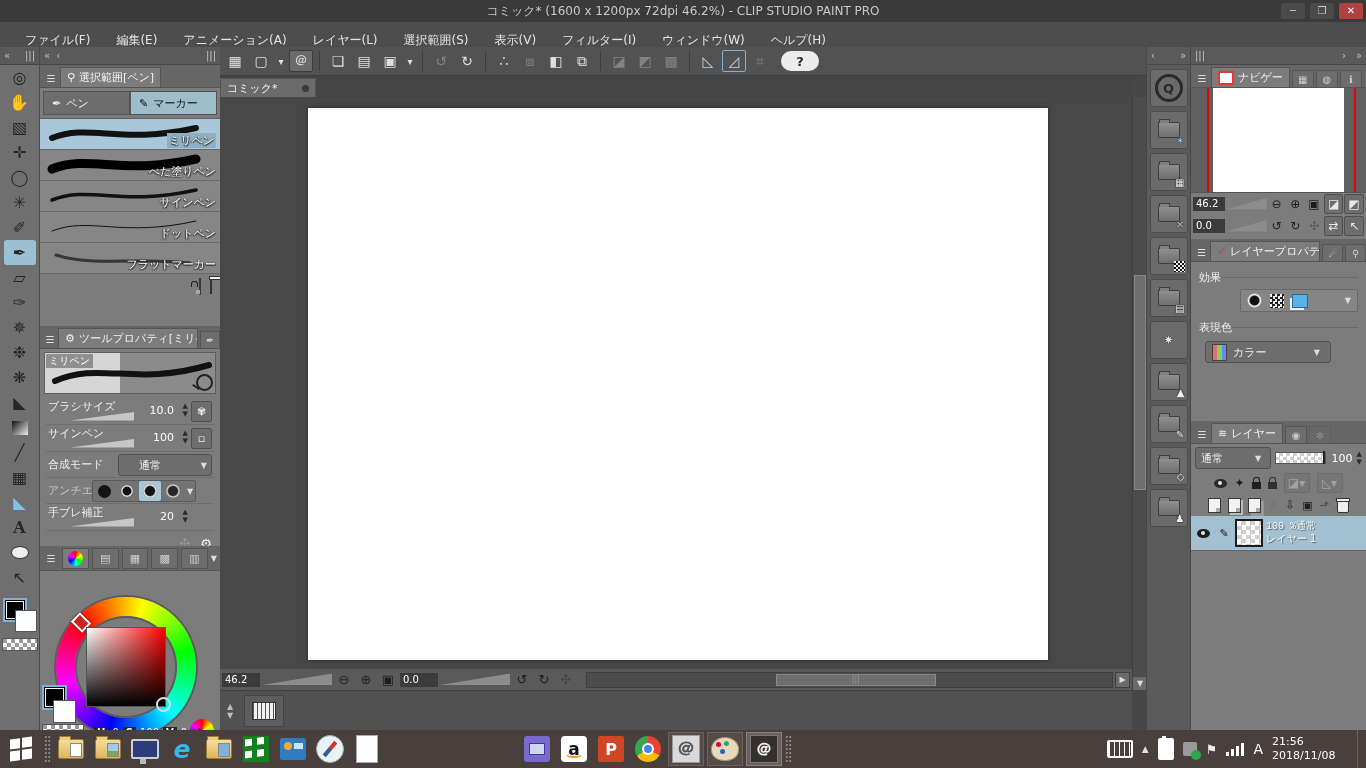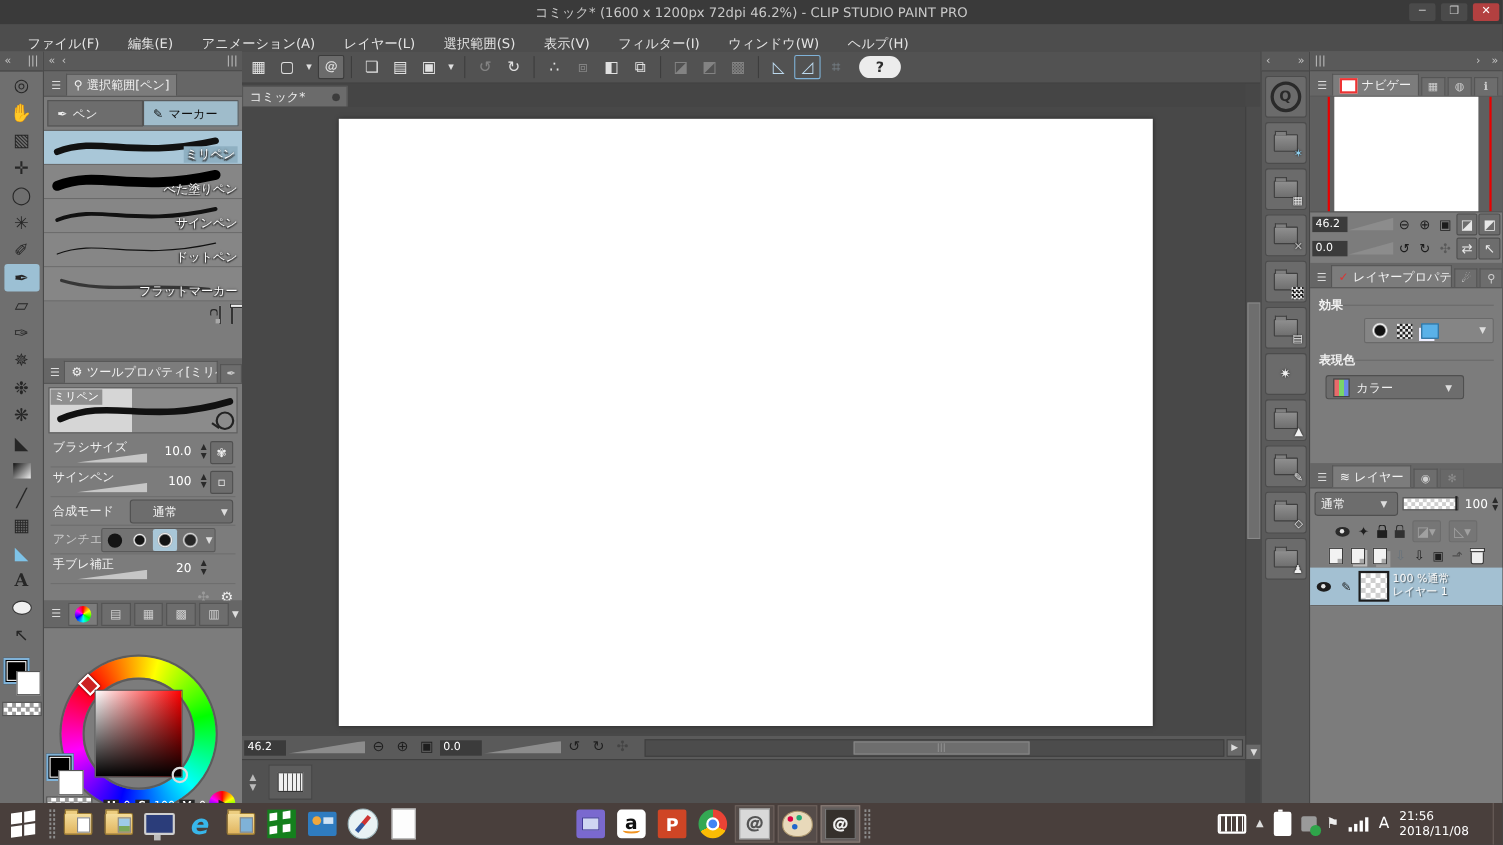--- a/index.html
+++ b/index.html
@@ -141,21 +141,21 @@
   .mfolder:before{content:"";position:absolute;left:0;top:-4px;width:9px;height:3px;background:#7f7f7f;border:1px solid #3f3f3f;border-bottom:none;}
   .mov{position:absolute;right:2px;bottom:2px;font-size:10px;color:#f0f0f0;text-shadow:0 0 2px #000;}
   
   .rcol{left:1190px;top:47px;width:176px;height:683px;background:#7c7c7c;border-left:1px solid #474747;box-sizing:border-box;}
   .nav-pv{position:relative;height:104px;background:#5f5f5f;border-bottom:1px solid #555;}
   .nav-white{position:absolute;left:22px;right:22px;top:0;bottom:0;background:#fff;}
   .nav-red{position:absolute;top:0;bottom:0;width:2px;background:#e80000;}
   .ctrlrow{display:flex;align-items:center;gap:1px;height:22px;padding:0 2px;}
   .cbtn{width:19px;height:18px;display:flex;align-items:center;justify-content:center;color:#1c1c1c;font-size:12px;}
   .cbtn.box{background:#6d6d6d;border:1px solid #4f4f4f;border-radius:2px;color:#e8e8e8;}
-  .lp-row{display:flex;align-items:center;margin:8px 8px 0;font-size:11px;color:#f0f0f0;gap:0;font-weight:bold;}
+  .lp-row{display:flex;align-items:center;margin:8px 8px 0;font-size:11px;color:#f0f0f0;gap:0;}
   .lp-line{flex:1;border-top:1px solid #6a6a6a;}
   .lp-icons{margin:4px 8px 0 auto;width:118px;display:flex;align-items:center;gap:8px;background:#858585;
             border:1px solid #696969;border-radius:2px;padding:3px 6px;box-sizing:border-box;}
   .bord-ic{width:15px;height:15px;border-radius:50%;background:radial-gradient(circle,#111 40%,#fff 55%,#888 70%);}
   .tone-ic{width:14px;height:14px;background:conic-gradient(#222 25%,#eee 0 50%,#222 0 75%,#eee 0);background-size:5px 5px;}
   .lc-ic{width:14px;height:12px;background:#5ab1e8;border:1px solid #2a6a96;box-shadow:-3px 3px 0 -1px #eef;}
   .rgb-ic{width:13px;height:15px;background:linear-gradient(90deg,#e86a6a 0 33%,#7ad46a 33% 66%,#6a8ae8 66%);border:1px solid #444;}
   
   .ly-ctrl{display:flex;align-items:center;gap:4px;padding:3px 4px;}
   .opa-sl{width:50px;height:10px;border:1px solid #555;position:relative;
@@ -697,21 +697,21 @@
     <span class="trash"></span>
   </div>
   <div>
     <div class="lrow sel">
       <span class="lcell">
           <span class="eye"></span>
         </span>
       <span class="lcell" style="width:16px;color:#1c1c1c;">✎</span>
       <span class="lthumb"></span>
       <span class="ltext">
-        <span style="display:block;">100 %通常</span>
+        <span style="display:block;font-family:Liberation Mono, monospace;">100 %通常</span>
         <span style="display:block;">レイヤー 1</span>
       </span>
     </div>
   </div>
 </div>
 
 <div class="abs taskbar">
   <div class="startbtn">
     <span class="winlogo">
         <i></i>

